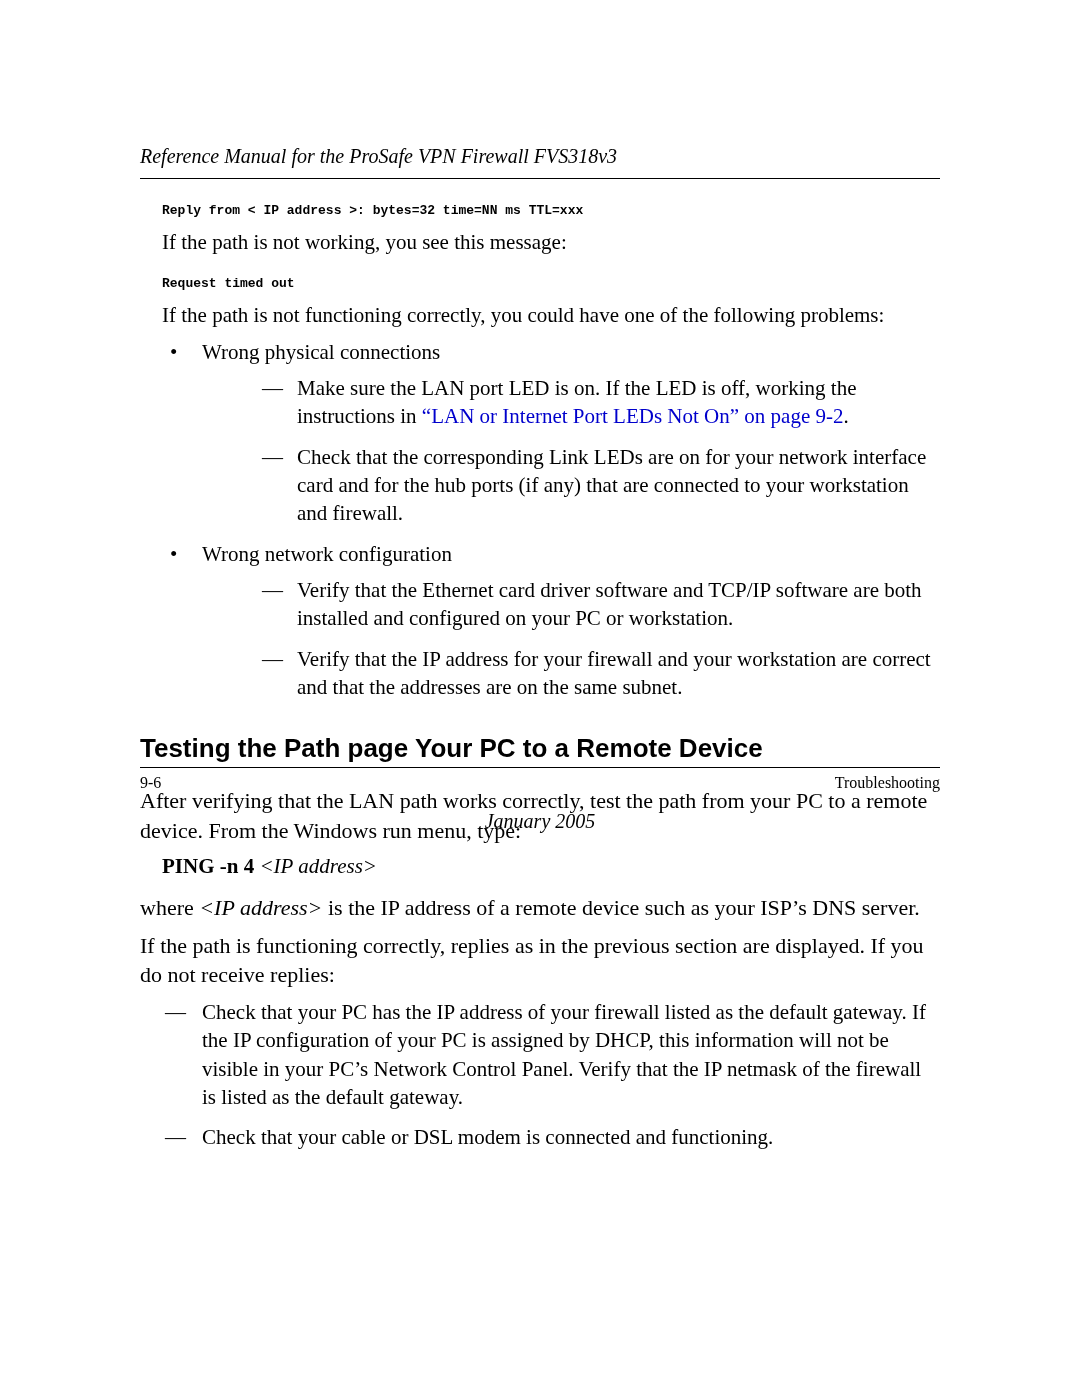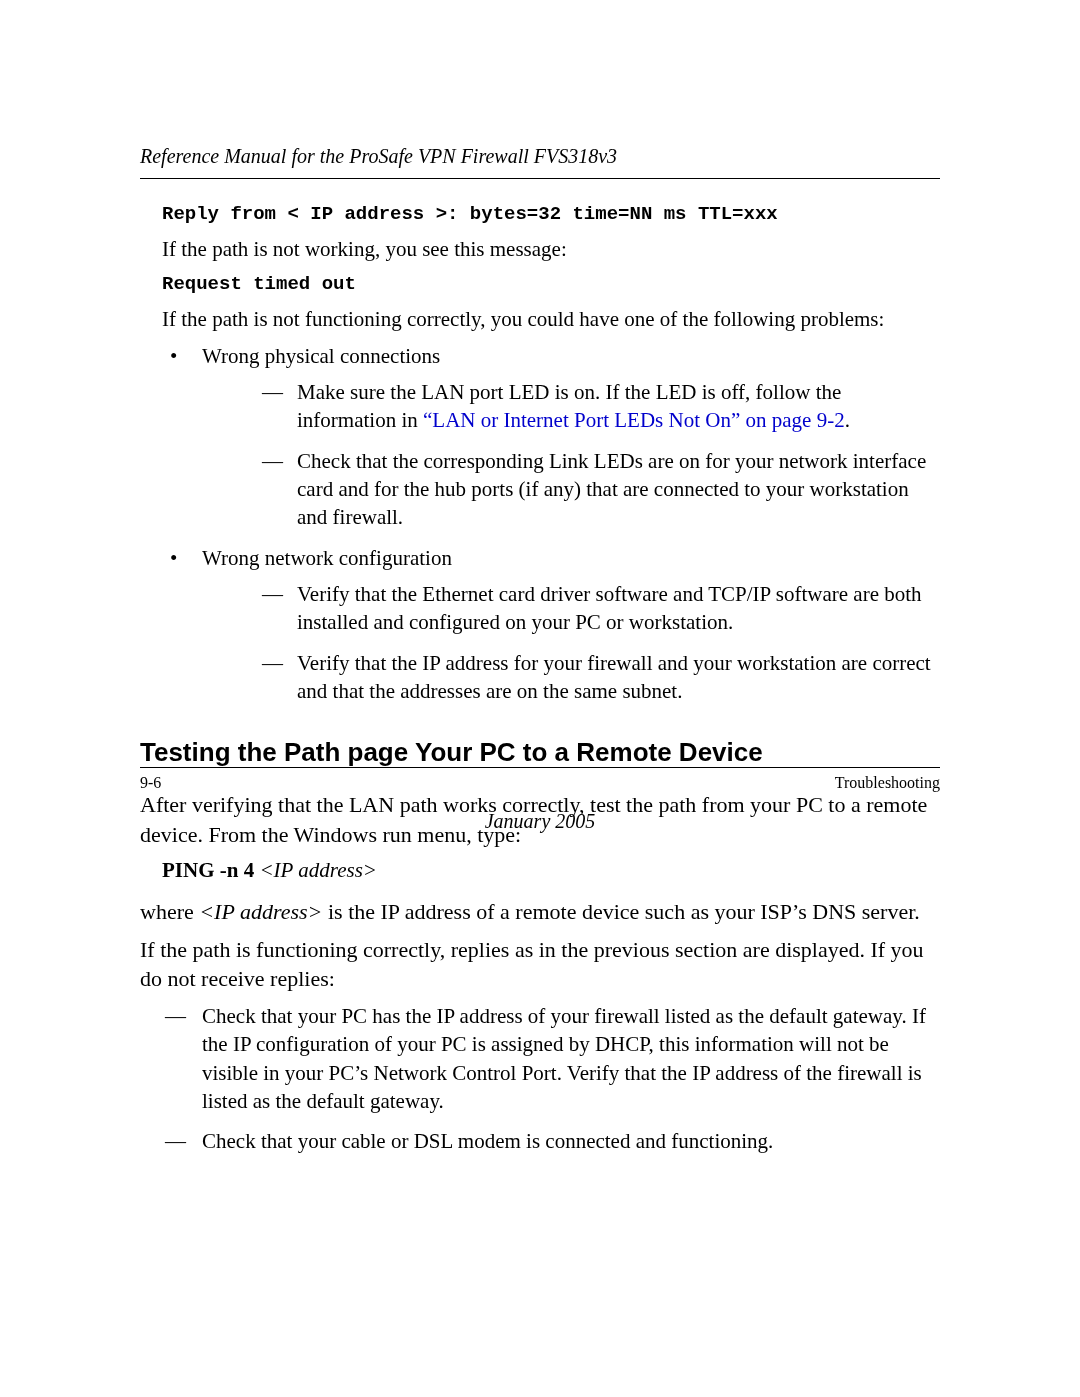--- a/index.html
+++ b/index.html
@@ -34,22 +34,22 @@
     margin: 0 0 8px 0;
   }
   .body-indent {
     font-size: 21px;
     line-height: 1.35;
     margin: 0 0 8px 22px;
   }
   .mono {
     font-family: "Courier New", Courier, monospace;
     font-weight: bold;
-    font-size: 19px;
-    margin: 10px 0 10px 22px;
+    font-size: 13px;
+    margin: 20px 0 10px 22px;
     white-space: pre;
   }
   .bullet-list {
     margin: 6px 0 0 0;
     padding: 0;
     list-style: none;
   }
   .bullet-item {
     font-size: 21px;
     line-height: 1.35;
@@ -143,21 +143,21 @@
   <p class="body-indent">If the path is not working, you see this message:</p>
   <div class="mono">Request timed out</div>
 
   <p class="body-indent">If the path is not functioning correctly, you could have one of the following problems:</p>
 
   <ul class="bullet-list">
     <li class="bullet-item">
       <span>Wrong physical connections</span>
       <ul class="dash-list">
         <li class="dash-item">
-          <span>Make sure the LAN port LED is on. If the LED is off, follow the information in </span><span class="link">“LAN or Internet Port LEDs Not On” on page 9-2</span><span>.</span>
+          <span>Make sure the LAN port LED is on. If the LED is off, working the instructions in </span><span class="link">“LAN or Internet Port LEDs Not On” on page 9-2</span><span>.</span>
         </li>
         <li class="dash-item">Check that the corresponding Link LEDs are on for your network interface card and for the hub ports (if any) that are connected to your workstation and firewall.</li>
       </ul>
     </li>
     <li class="bullet-item">
       <span>Wrong network configuration</span>
       <ul class="dash-list">
         <li class="dash-item">Verify that the Ethernet card driver software and TCP/IP software are both installed and configured on your PC or workstation.</li>
         <li class="dash-item">Verify that the IP address for your firewall and your workstation are correct and that the addresses are on the same subnet.</li>
       </ul>
@@ -172,21 +172,21 @@
     <span class="cmd-bold">PING -n 4 </span><span class="cmd-ital">&lt;IP address&gt;</span>
   </div>
 
   <p class="body-text">
     <span>where </span><span class="cmd-ital">&lt;IP address&gt;</span><span> is the IP address of a remote device such as your ISP’s DNS server.</span>
   </p>
 
   <p class="body-text">If the path is functioning correctly, replies as in the previous section are displayed. If you do not receive replies:</p>
 
   <ul class="dash-list">
-    <li class="dash-item-shallow">Check that your PC has the IP address of your firewall listed as the default gateway. If the IP configuration of your PC is assigned by DHCP, this information will not be visible in your PC’s Network Control Port. Verify that the IP address of the firewall is listed as the default gateway.</li>
+    <li class="dash-item-shallow">Check that your PC has the IP address of your firewall listed as the default gateway. If the IP configuration of your PC is assigned by DHCP, this information will not be visible in your PC’s Network Control Panel. Verify that the IP netmask of the firewall is listed as the default gateway.</li>
     <li class="dash-item-shallow">Check that your cable or DSL modem is connected and functioning.</li>
   </ul>
 
   <div class="footer-block">
     <hr class="footer-rule">
     <div class="footer-row">
       <span>9-6</span>
       <span>Troubleshooting</span>
     </div>
     <div class="footer-date">January 2005</div>

